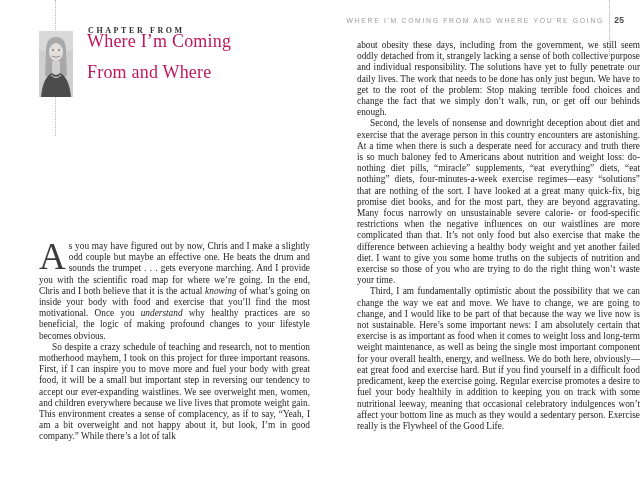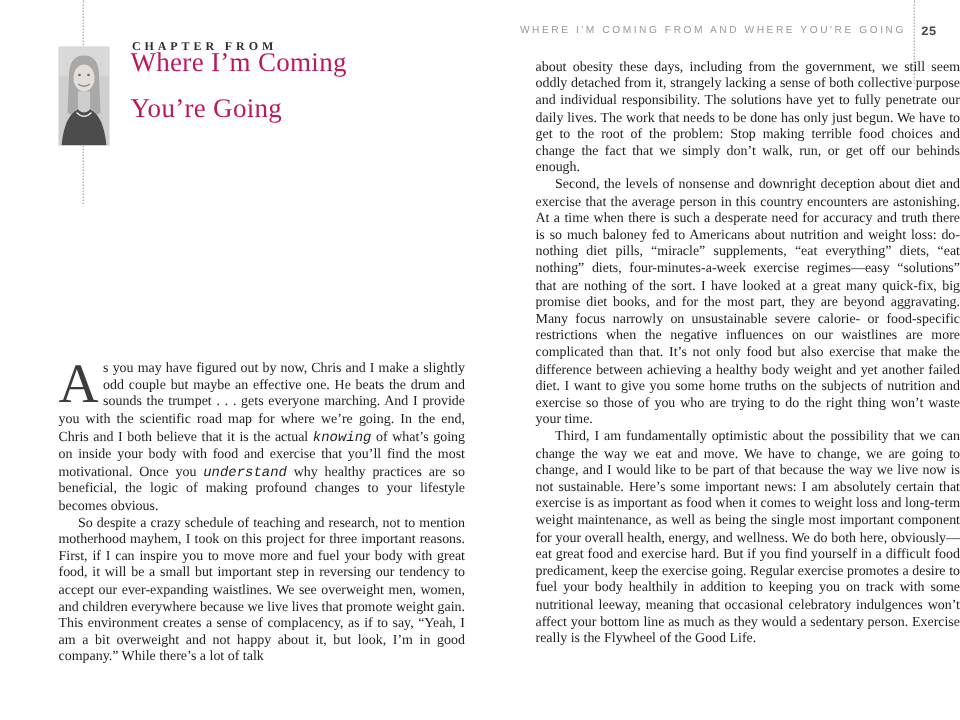--- a/index.html
+++ b/index.html
@@ -53,21 +53,21 @@
   .body-col p.indent { text-indent: 13px; }
   .dropcap {
     float: left;
     font-size: 37px;
     line-height: 32px;
     height: 33px;
     padding-right: 3px;
     color: #3c3c3c;
     font-family: "Liberation Serif", serif;
   }
-  em { font-style: italic; font-family: Liberation Mono, monospace; }
+  em { font-style: italic; }
 
   #running-head {
     position: absolute; top: 17px; right: 36px;
     font-family: "Liberation Sans", sans-serif;
     font-size: 6.8px; letter-spacing: 1.7px;
     color: #9a9a9a;
     white-space: nowrap;
   }
   #page-number {
     position: absolute; left: 614px; top: 16px;
@@ -101,21 +101,21 @@
         <path d="M2 66 Q4 46 13 42 Q17 46 21 42 Q30 46 32 66 Z" fill="#4c4c4c"></path>
 
         <path d="M12 44 Q17 49 22 44" stroke="#e0e0e0" stroke-width="1" fill="none"></path>
       </svg>
     </div>
 
     <div id="chapter-kicker">CHAPTER FROM</div>
 
     <h1 id="chapter-title">
       <div>Where I’m Coming</div>
-      <div>You’re Going</div>
+      <div>From and Where</div>
     </h1>
 
     <div id="left-body" class="body-col">
         <p><span class="dropcap">A</span><span>s you may have figured out by now, Chris and I make a slightly odd couple but maybe an effective one. He beats the drum and sounds the trumpet . . . gets everyone marching. And I provide you with the scientific road map for where we’re going. In the end, Chris and I both believe that it is the actual </span><em>knowing</em><span> of what’s going on inside your body with food and exercise that you’ll find the most motivational. Once you </span><em>understand</em><span> why healthy practices are so beneficial, the logic of making profound changes to your lifestyle becomes obvious.</span></p>
         <p class="indent"><span>So despite a crazy schedule of teaching and research, not to mention motherhood mayhem, I took on this project for three important reasons. First, if I can inspire you to move more and fuel your body with great food, it will be a small but important step in reversing our tendency to accept our ever-expanding waistlines. We see overweight men, women, and children everywhere because we live lives that promote weight gain. This environment creates a sense of complacency, as if to say, “Yeah, I am a bit overweight and not happy about it, but look, I’m in good company.” While there’s a lot of talk</span></p>
       </div>
   </section>
 
   <section>
     <div id="running-head">WHERE I'M COMING FROM AND WHERE YOU'RE GOING</div>

